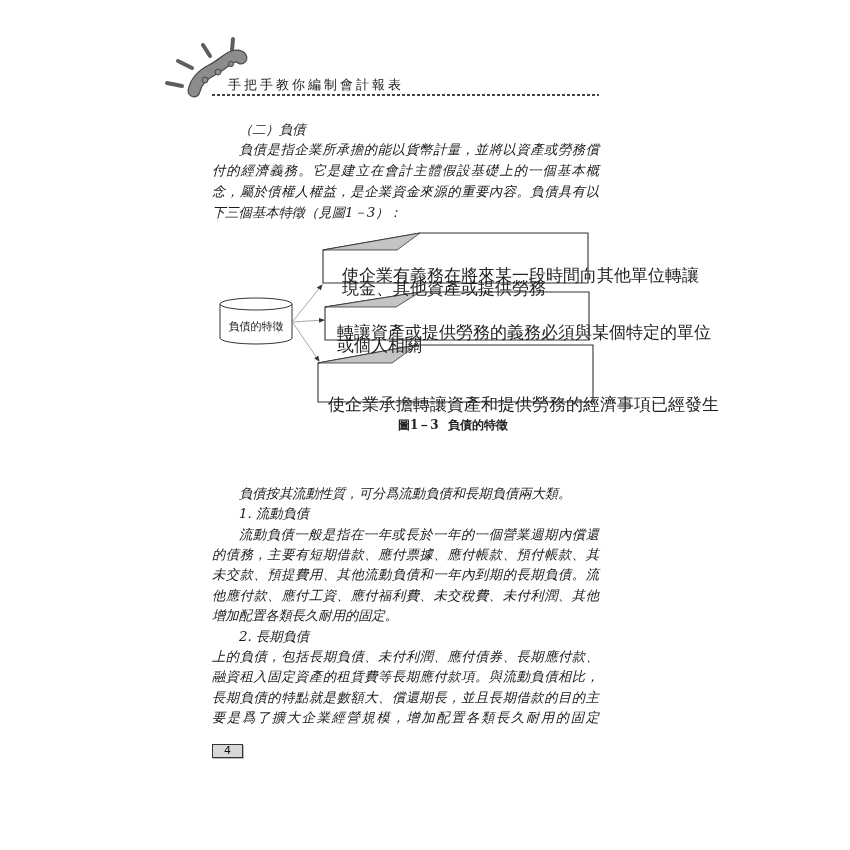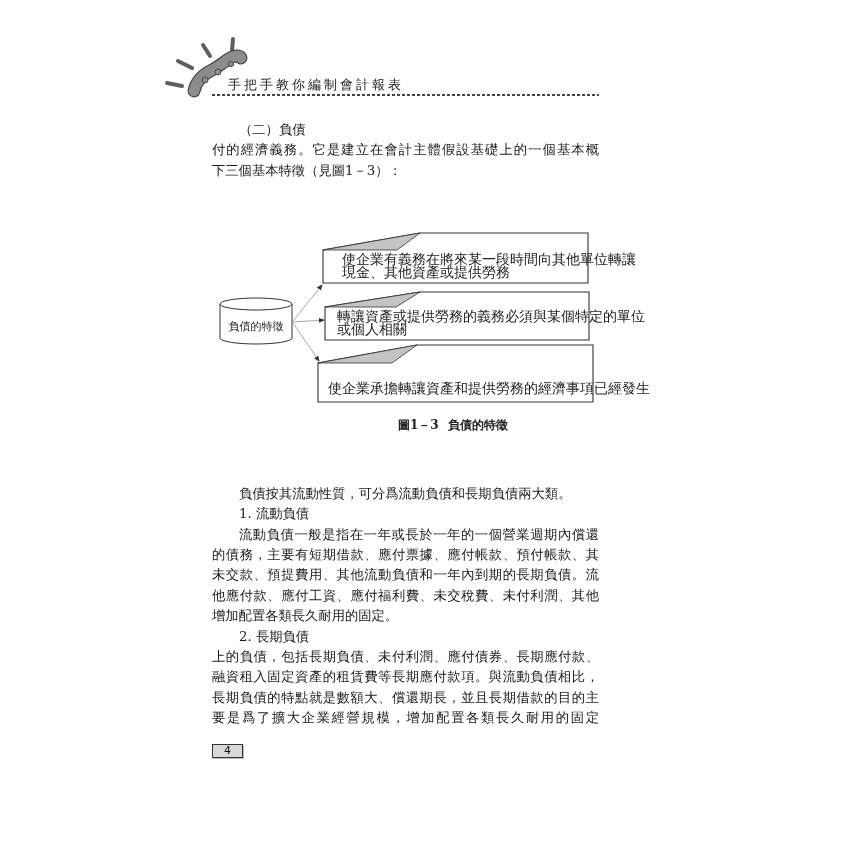--- a/index.html
+++ b/index.html
@@ -23,33 +23,34 @@
     }
     .dash-rule {
       position: absolute; left: 212px; top: 94px; width: 387px; height: 1.5px;
       background: repeating-linear-gradient(to right, #444 0 3px, transparent 3px 5px);
     }
 
     
     .text-block {
       position: absolute; left: 212px; width: 387px;
       font-size: 13.3px;
+      font-style: italic;
     }
     .top-block { top: 119.6px; line-height: 20.75px; }
     .bottom-block { top: 451.8px; line-height: 20.4px; margin-top: 32px; }
     .ln { display: block; }
     .top-block .ln { height: 20.75px; }
     .bottom-block .ln { height: 20.4px; }
     .ind { padding-left: 27px; }
     .j { text-align: justify; text-align-last: justify; text-justify: inter-character; }
 
     
     .diagram { position: absolute; left: 200px; top: 225px; width: 400px; height: 190px; }
     .box-text {
-      position: absolute; font-size: 14px; line-height: 13px; white-space: nowrap; color: #222;
+      position: absolute; font-size: 17px; line-height: 13px; white-space: nowrap; color: #222; margin-top: 16px;
     }
     .box-text .bl { display: block; }
     .cyl-label {
       position: absolute; left: 220px; top: 320px; width: 72px; text-align: center;
       font-size: 11px; line-height: 14px; white-space: nowrap; color: #222;
     }
     .caption {
       position: absolute; top: 417px; font-size: 12px; line-height: 16px; font-weight: bold;
       white-space: nowrap; color: #222; padding-left: 46px;
     }
@@ -83,21 +84,23 @@
         <circle cx="218" cy="72" r="3"></circle>
         <circle cx="231" cy="64" r="2.6"></circle>
       </g>
     </svg>
     <span class="book-title">手把手教你編制會計報表</span>
     <div class="dash-rule"></div>
   </div>
 
   <div class="text-block top-block">
     <span class="ln ind">（二）負債</span>
+    <span class="ln ind j">負債是指企業所承擔的能以貨幣計量，並將以資產或勞務償</span>
     <span class="ln j">付的經濟義務。它是建立在會計主體假設基礎上的一個基本概</span>
+    <span class="ln j">念，屬於債權人權益，是企業資金來源的重要內容。負債具有以</span>
     <span class="ln">下三個基本特徵（見圖1－3）：</span>
   </div>
 
   <div>
     <svg class="diagram" viewBox="200 225 400 190">
       <defs>
         <marker id="ah" markerWidth="6" markerHeight="6" refX="5" refY="3" orient="auto" markerUnits="userSpaceOnUse">
           <path d="M0,0.5 L6,3 L0,5.5 Z" fill="#333"></path>
         </marker>
       </defs>

